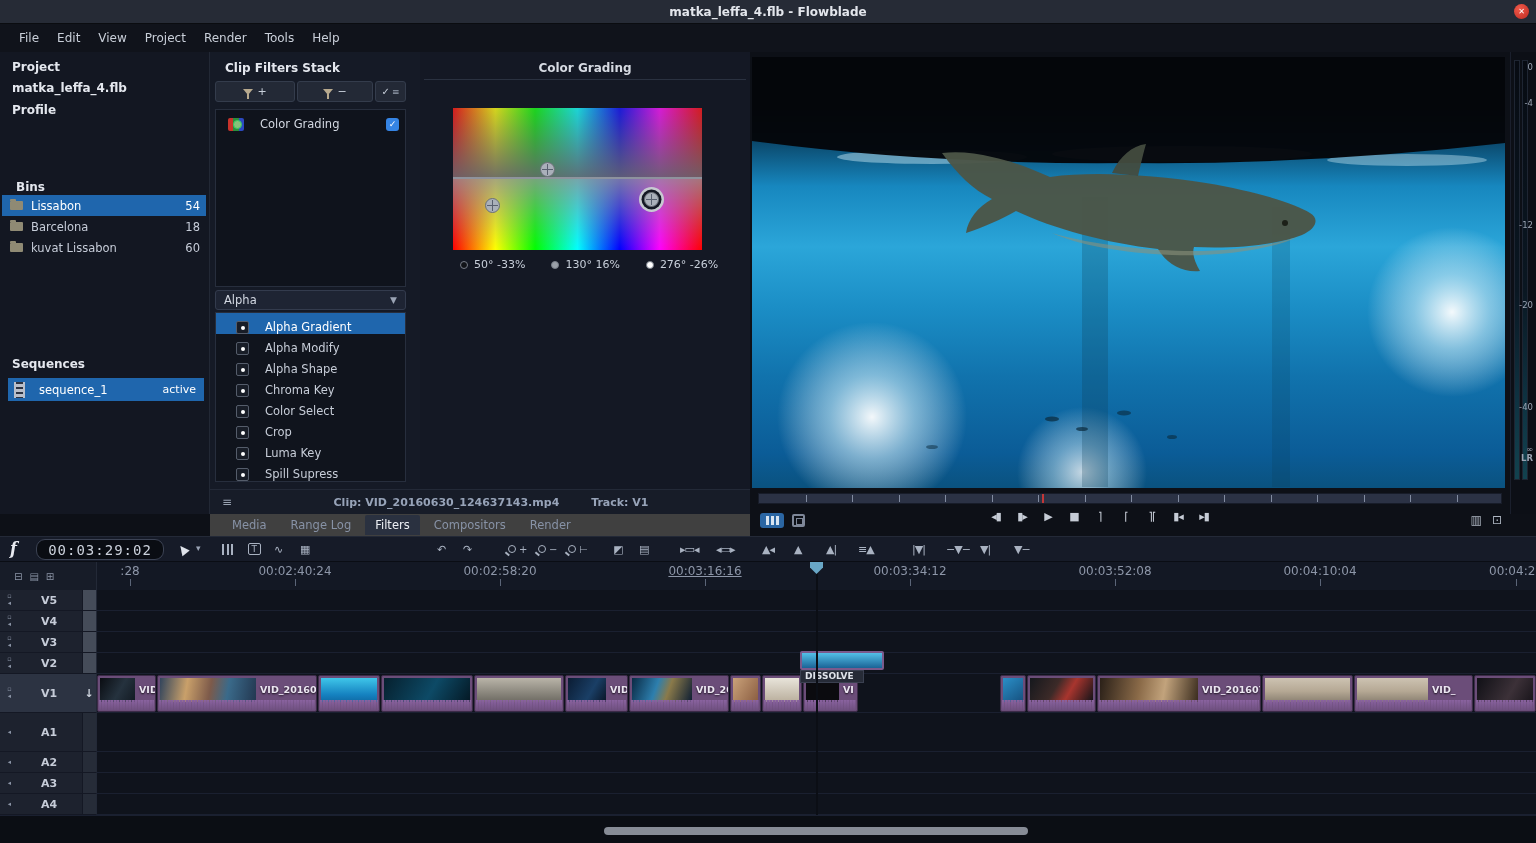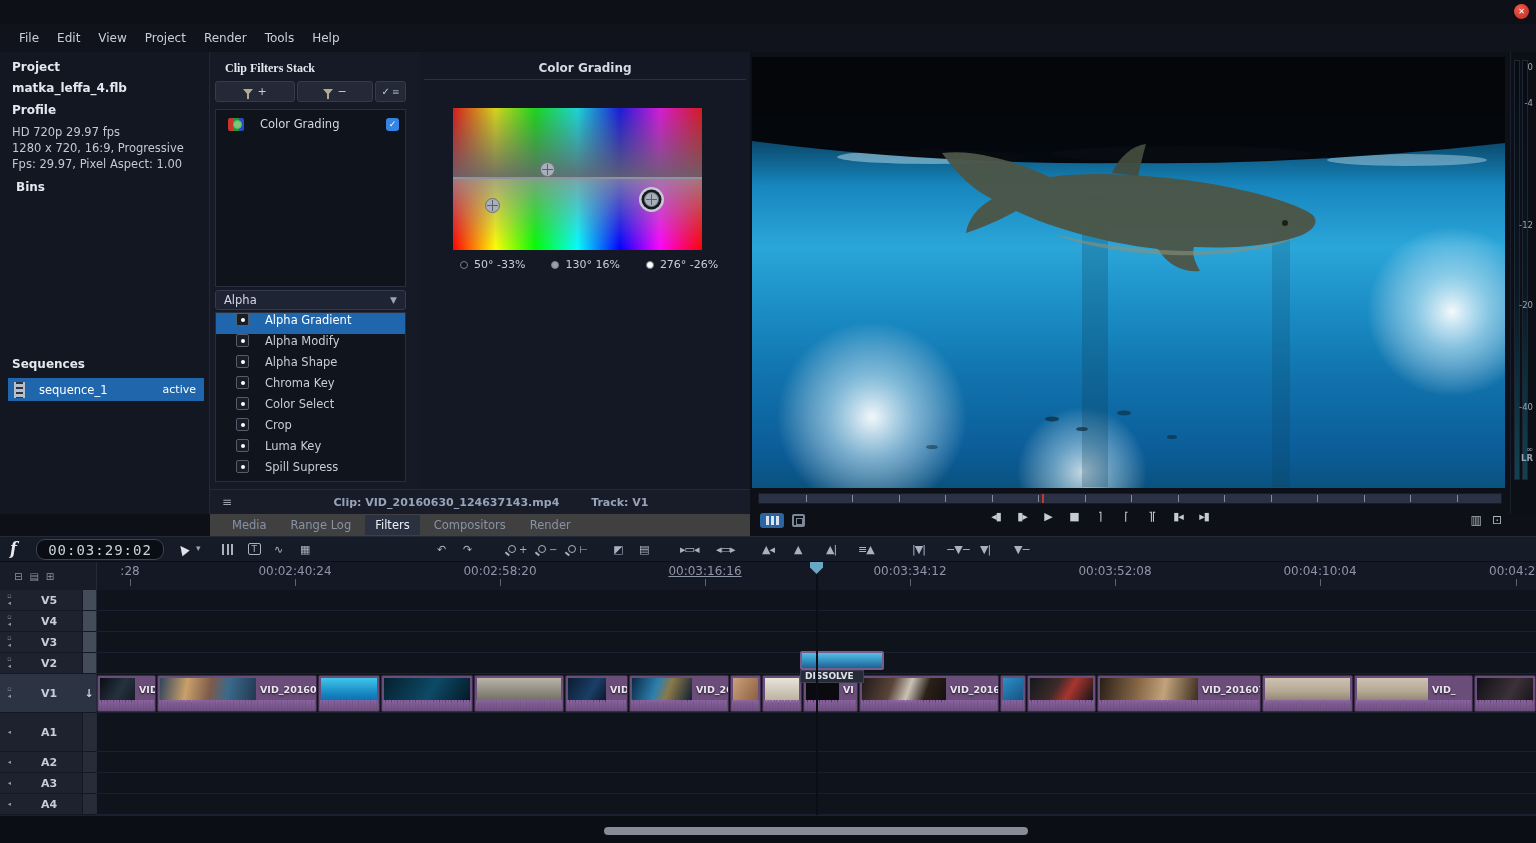--- a/index.html
+++ b/index.html
@@ -41,21 +41,21 @@
   .seq-row { left:8px; width:196px; height:23px; display:flex; align-items:center;
               padding:0 8px 0 6px; font-size:11.5px; }
   .seq-row.sel { background:#1f66ad; color:#fff; }
   .seq-row .badge { margin-left:auto; font-size:11px; }
   .film { width:11px; height:16px; margin-right:14px; flex:none; border-left:2px solid #b9bfca;
           border-right:2px solid #b9bfca;
           background:repeating-linear-gradient(180deg,#2c3342 0 2px,#b9bfca 2px 5px); }
 
   
   .mid-panel { left:210px; top:52px; width:210px; height:462px; background:#151a26; }
-  .cfs-title { left:15px; top:9px; font-size:12px; font-weight:bold; color:#e4e7ee;font-family:Liberation Serif, serif; }
+  .cfs-title { left:15px; top:9px; font-size:12px; font-weight:bold; color:#e4e7ee; }
   .btn { background:#232936; border:1px solid #343c4c; border-radius:3px; display:flex;
          align-items:center; justify-content:center; gap:4px; color:#c8cfda; font-size:11px; }
   .funnel { width:0; height:0; border-left:5px solid transparent; border-right:5px solid transparent;
          border-top:6px solid #b7a98e; position:relative; }
   .funnel::after { content:""; position:absolute; left:-1px; top:-1px; width:2px; height:5px;
          background:#b7a98e; }
   .stack-box { left:5px; top:57px; width:191px; height:178px; background:#0f131c;
          border:1px solid #272e3d; }
   .stack-row { display:flex; align-items:center; height:22px; padding:0 6px 0 12px;
          font-size:11.5px; color:#d3d8e2; margin-top:3px; }
@@ -65,21 +65,21 @@
   .cg-icon::after { content:""; position:absolute; left:5px; top:2.5px; width:7px; height:7px;
          border-radius:50%; background:#86c07a; border:1px solid #3c6; }
   .checkbox { margin-left:auto; width:13px; height:13px; border-radius:3px; background:#3584e4;
          color:#fff; font-size:9px; line-height:13px; text-align:center; }
   .combo { left:5px; top:238px; width:191px; height:20px; background:#1e2433;
          border:1px solid #333b4d; border-radius:3px; display:flex; align-items:center;
          padding:0 8px; font-size:11.5px; color:#d3d8e2; }
   .combo .car { margin-left:auto; font-size:9px; color:#9aa3b4; }
   .flist { left:5px; top:260px; width:191px; height:170px; background:#10141d;
          border:1px solid #272e3d; }
-  .flist-row { display:flex; align-items:flex-start; height:21px; padding:0 6px 0 20px;
+  .flist-row { display:flex; align-items:flex-end; height:21px; padding:0 6px 0 20px;
          font-size:11.5px; color:#c7cdd8; }
   .flist-row.sel { background:#1f66ad; color:#fff; }
   .dotbox { width:13px; height:13px; background:#181d27; border:1px solid #555d6b;
          border-radius:2px; margin-right:16px; flex:none; position:relative; }
   .dotbox::after { content:""; position:absolute; left:3.5px; top:3.5px; width:4px; height:4px;
          border-radius:50%; background:#fff; }
   .cfs-footer { left:210px; top:489px; width:540px; height:25px; background:#171c28;
          border-top:1px solid #232937; display:flex; align-items:center; font-size:11px;
          font-weight:bold; color:#97a3b8; }
   .cfs-footer .ham { margin:0 0 0 12px; color:#9aa3b2; font-size:12px; font-weight:normal; }
@@ -235,44 +235,59 @@
   .bottombar { left:0; top:815px; width:1536px; height:28px; background:#0b0e14;
           border-top:1px solid #1a2030; }
   .hscroll { position:absolute; left:604px; top:11px; width:424px; height:8px; border-radius:4px;
           background:#878c96; }
 </style>
 </head>
 <body>
 
 <div id="app">
 
+  <div class="abs titlebar">
+    <div class="title">matka_leffa_4.flb - Flowblade</div>
+  </div>
   <div class="abs close-btn">✕</div>
 
   <div class="abs menubar">
     <div id="menu-items">
         <div class="menu-item">File</div>
         <div class="menu-item">Edit</div>
         <div class="menu-item">View</div>
         <div class="menu-item">Project</div>
         <div class="menu-item">Render</div>
         <div class="menu-item">Tools</div>
         <div class="menu-item">Help</div>
       </div>
   </div>
 
   <div class="abs left-panel">
     <div class="abs lp-h" style="left:12px;top:8px;">Project</div>
     <div class="abs lp-h" style="left:12px;top:29px;">matka_leffa_4.flb</div>
     <div class="abs lp-h" style="left:12px;top:51px;">Profile</div>
-    <div class="abs lp-t" style="left:12px;top:72px;line-height:16px;" id="profile-lines">
-        <div>HD 720p 29.97 fps</div>
-        <div>1280 x 720, 16:9, Progressive</div>
-        <div>Fps: 29.97, Pixel Aspect: 1.00</div>
-      </div>
     <div class="abs lp-h" style="left:16px;top:128px;">Bins</div>
+    <div class="abs" style="left:0;top:143px;width:210px;" id="bins-list">
+        <div class="bin-row sel" style="position: relative;">
+          <span class="folder"></span>
+          <span>Lissabon</span>
+          <span class="count">54</span>
+        </div>
+        <div class="bin-row" style="position: relative;">
+          <span class="folder"></span>
+          <span>Barcelona</span>
+          <span class="count">18</span>
+        </div>
+        <div class="bin-row" style="position: relative;">
+          <span class="folder"></span>
+          <span>kuvat Lissabon</span>
+          <span class="count">60</span>
+        </div>
+      </div>
     <div class="abs lp-h" style="left:12px;top:305px;">Sequences</div>
     <div class="abs" style="left:0;top:326px;width:210px;" id="seq-list">
         <div class="seq-row sel" style="position: relative;">
           <span class="film"></span>
           <span>sequence_1</span>
           <span class="badge">active</span>
         </div>
       </div>
   </div>
 
@@ -642,25 +657,20 @@
         </div>
         <div class="clip" style="left: 665px; width: 40px;">
           <div class="thumb th-pale" style="width: 34px;"></div>
           <div class="wave"></div>
         </div>
         <div class="clip" style="left: 706px; width: 55px;">
           <div class="thumb th-black" style="width: 33px;"></div>
           <div class="wave"></div>
           <span class="clabel" style="left: 39px;">VI</span>
         </div>
-        <div class="clip" style="left: 762px; width: 140px;">
-          <div class="thumb th-darkpeople" style="width: 84px;"></div>
-          <div class="wave"></div>
-          <span class="clabel" style="left: 90px;">VID_2016</span>
-        </div>
         <div class="clip" style="left: 903px; width: 26px;">
           <div class="thumb th-aqua2" style="width: 20px;"></div>
           <div class="wave"></div>
         </div>
         <div class="clip" style="left: 930px; width: 69px;">
           <div class="thumb th-redperson" style="width: 63px;"></div>
           <div class="wave"></div>
         </div>
         <div class="clip" style="left: 1000px; width: 164px;">
           <div class="thumb th-blurbrown" style="width: 98px;"></div>

